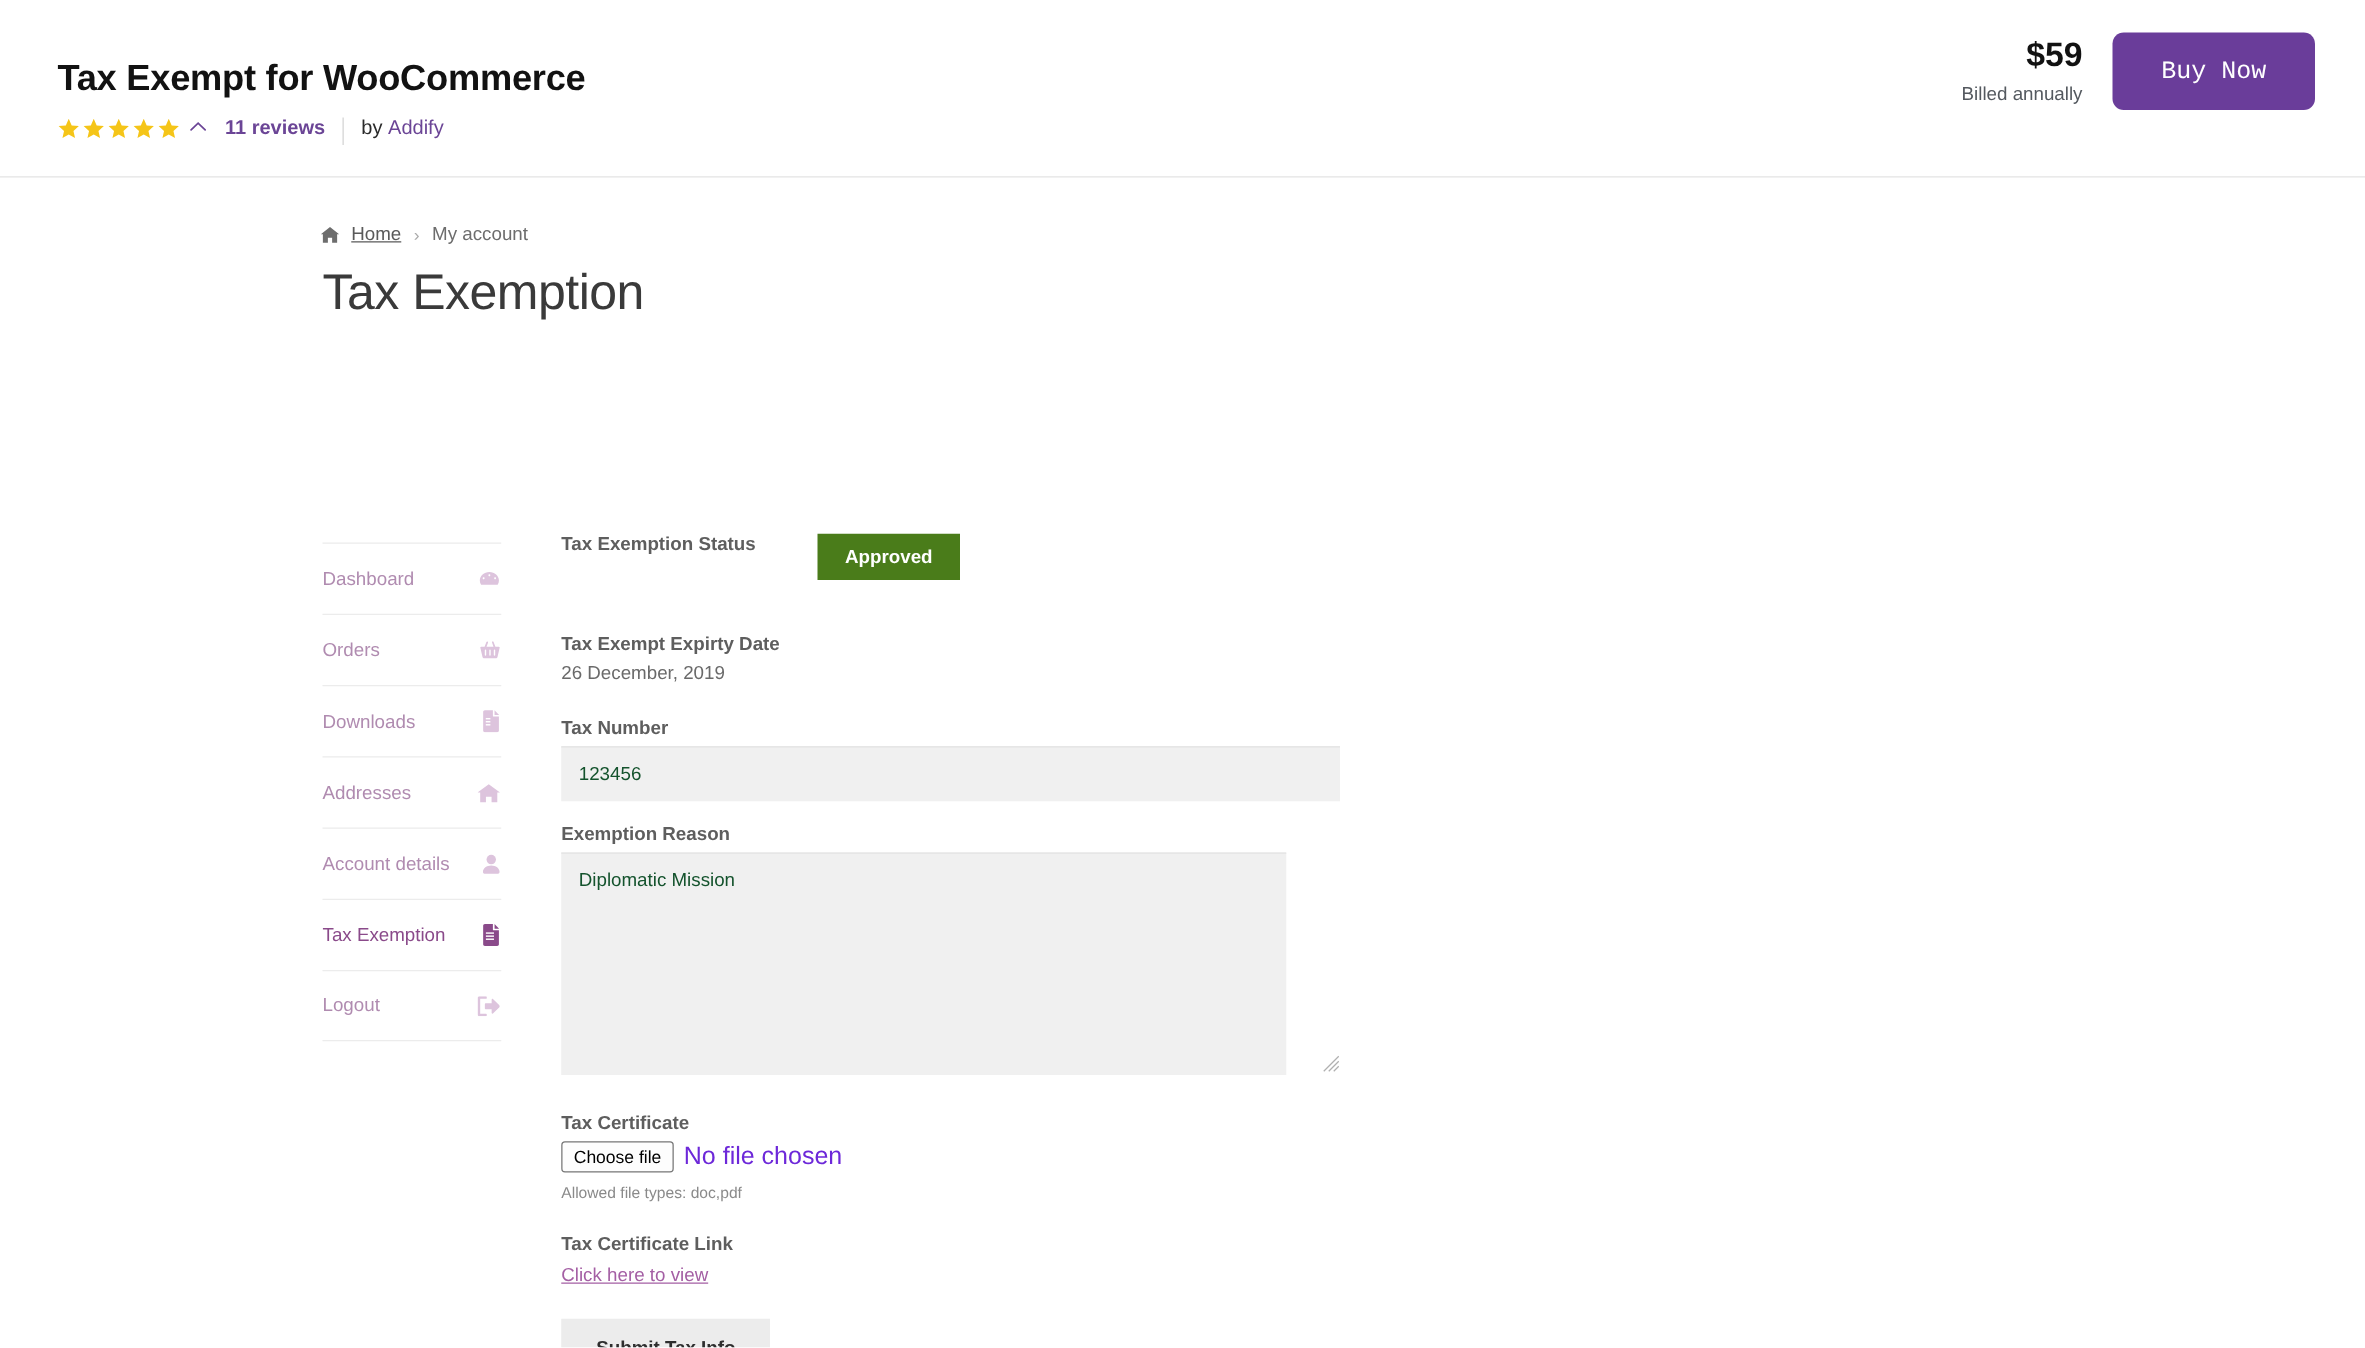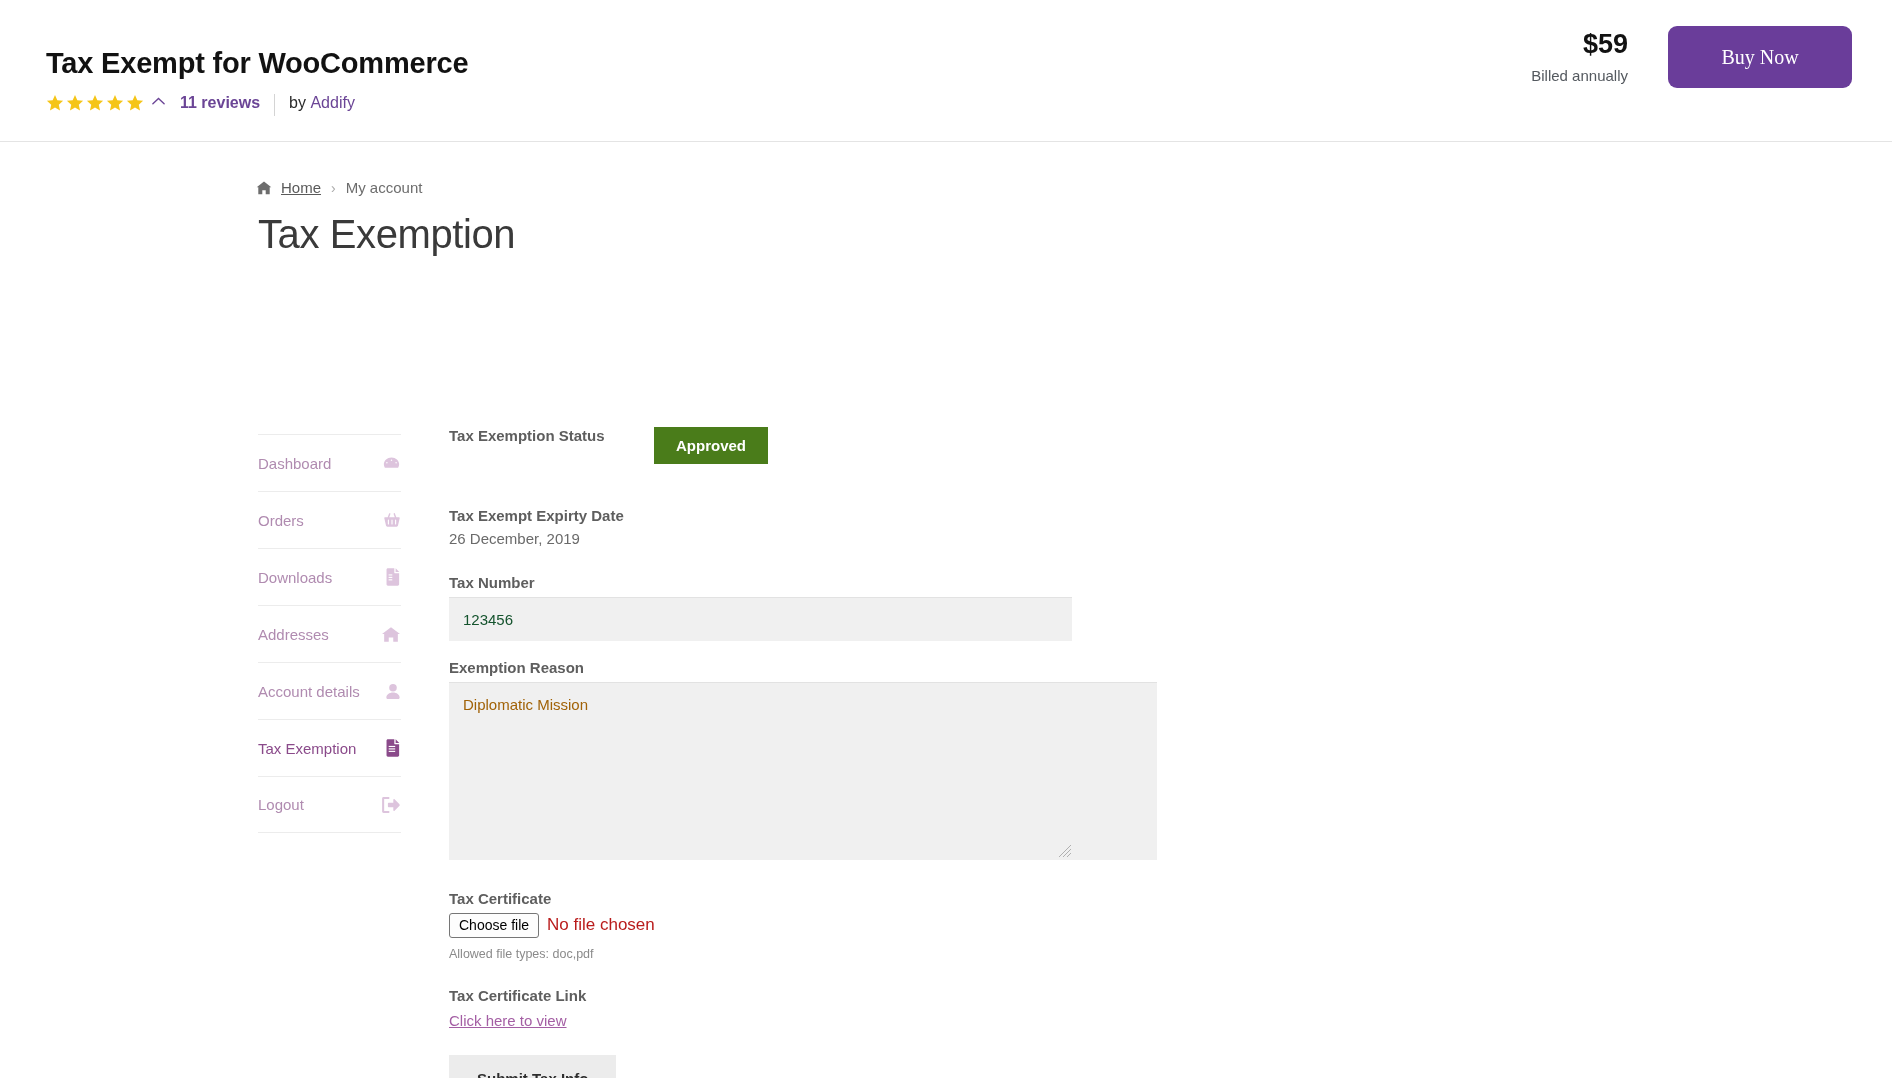--- a/index.html
+++ b/index.html
@@ -43,23 +43,23 @@
 
   .header-right {
     position: absolute; right: 40px; top: 26px;
     display: flex; align-items: center;
   }
   .price-block { text-align: right; margin-right: 24px; }
   .price { font-size: 27px; font-weight: 700; color: #121212; line-height: 1.1; }
   .billed { font-size: 15px; color: #54595f; margin-top: 8px; }
   .buy-now {
     background: #6a3d9a; color: #ffffff; border: none; border-radius: 9px;
-    width: 184px; height: 62px; font-size: 20px; font-weight: 400;
-    font-family: Liberation Serif, serif; cursor: pointer;
-    display:flex; align-items:center; justify-content:center;margin-left:16px;
+    width: 162px; height: 62px; font-size: 20px; font-weight: 400;
+    font-family: Liberation Mono, monospace; cursor: pointer;
+    display:flex; align-items:center; justify-content:center;
   }
 
   
   .content { position: absolute; left: 0; top: 142px; width: 1892px; }
 
   .breadcrumb {
     position: absolute; left: 256px; top: 37px;
     display: flex; align-items: center; font-size: 15px; color: #6d6d6d;
   }
   .bc-home-icon { margin-right: 9px; display:block; }
@@ -108,38 +108,38 @@
   .field-static { font-size: 15px; color: #6a6a6a; }
 
   .text-input {
     width: 623px; height: 44px; background: #f0f0f0;
     border: none; border-top: 1px solid #e2e2e2;
     padding: 0 14px; font-size: 15px; color: #14532d;
     font-family: "Liberation Sans", sans-serif; outline: none;
     display: flex; align-items: center;
   }
   .textarea-box {
-    position: relative; width: 708px; height: 178px; background: #f0f0f0;
+    position: relative; width: 580px; height: 178px; background: #f0f0f0;
     border: none; border-top: 1px solid #e2e2e2;
-    padding: 13px 14px; font-size: 15px; color: #a16207;
+    padding: 13px 14px; font-size: 15px; color: #14532d;
     font-family: "Liberation Sans", sans-serif; outline: none; resize: none;
     overflow: hidden;
   }
   .resize-grip {
     position: absolute; right: 2px; bottom: 2px; width: 14px; height: 14px;
     pointer-events: none;
   }
 
   .file-row { display: flex; align-items: center; margin-top: 2px; }
   .choose-file-btn {
     border: 1px solid #767676; border-radius: 3px; background: #fdfdfd;
     font-size: 14px; color: #000; padding: 3px 9px; line-height: 1.2;
     font-family: "Liberation Sans", sans-serif; cursor: pointer;
   }
-  .no-file { font-size: 17px; color: #b91c1c; margin-left: 8px; }
+  .no-file { font-size: 20px; color: #6d28d9; margin-left: 8px; }
   .allowed-types { font-size: 12.5px; color: #8a8a8a; margin-top: 9px; }
 
   .cert-link {
     display: inline-block; font-size: 15px; color: #a45fa4;
     text-decoration: underline; margin-top: 2px;
   }
 
   .submit-btn {
     margin-top: 25px; background: #ececec; border: none;
     font-size: 15px; font-weight: 700; color: #2e2e2e;

